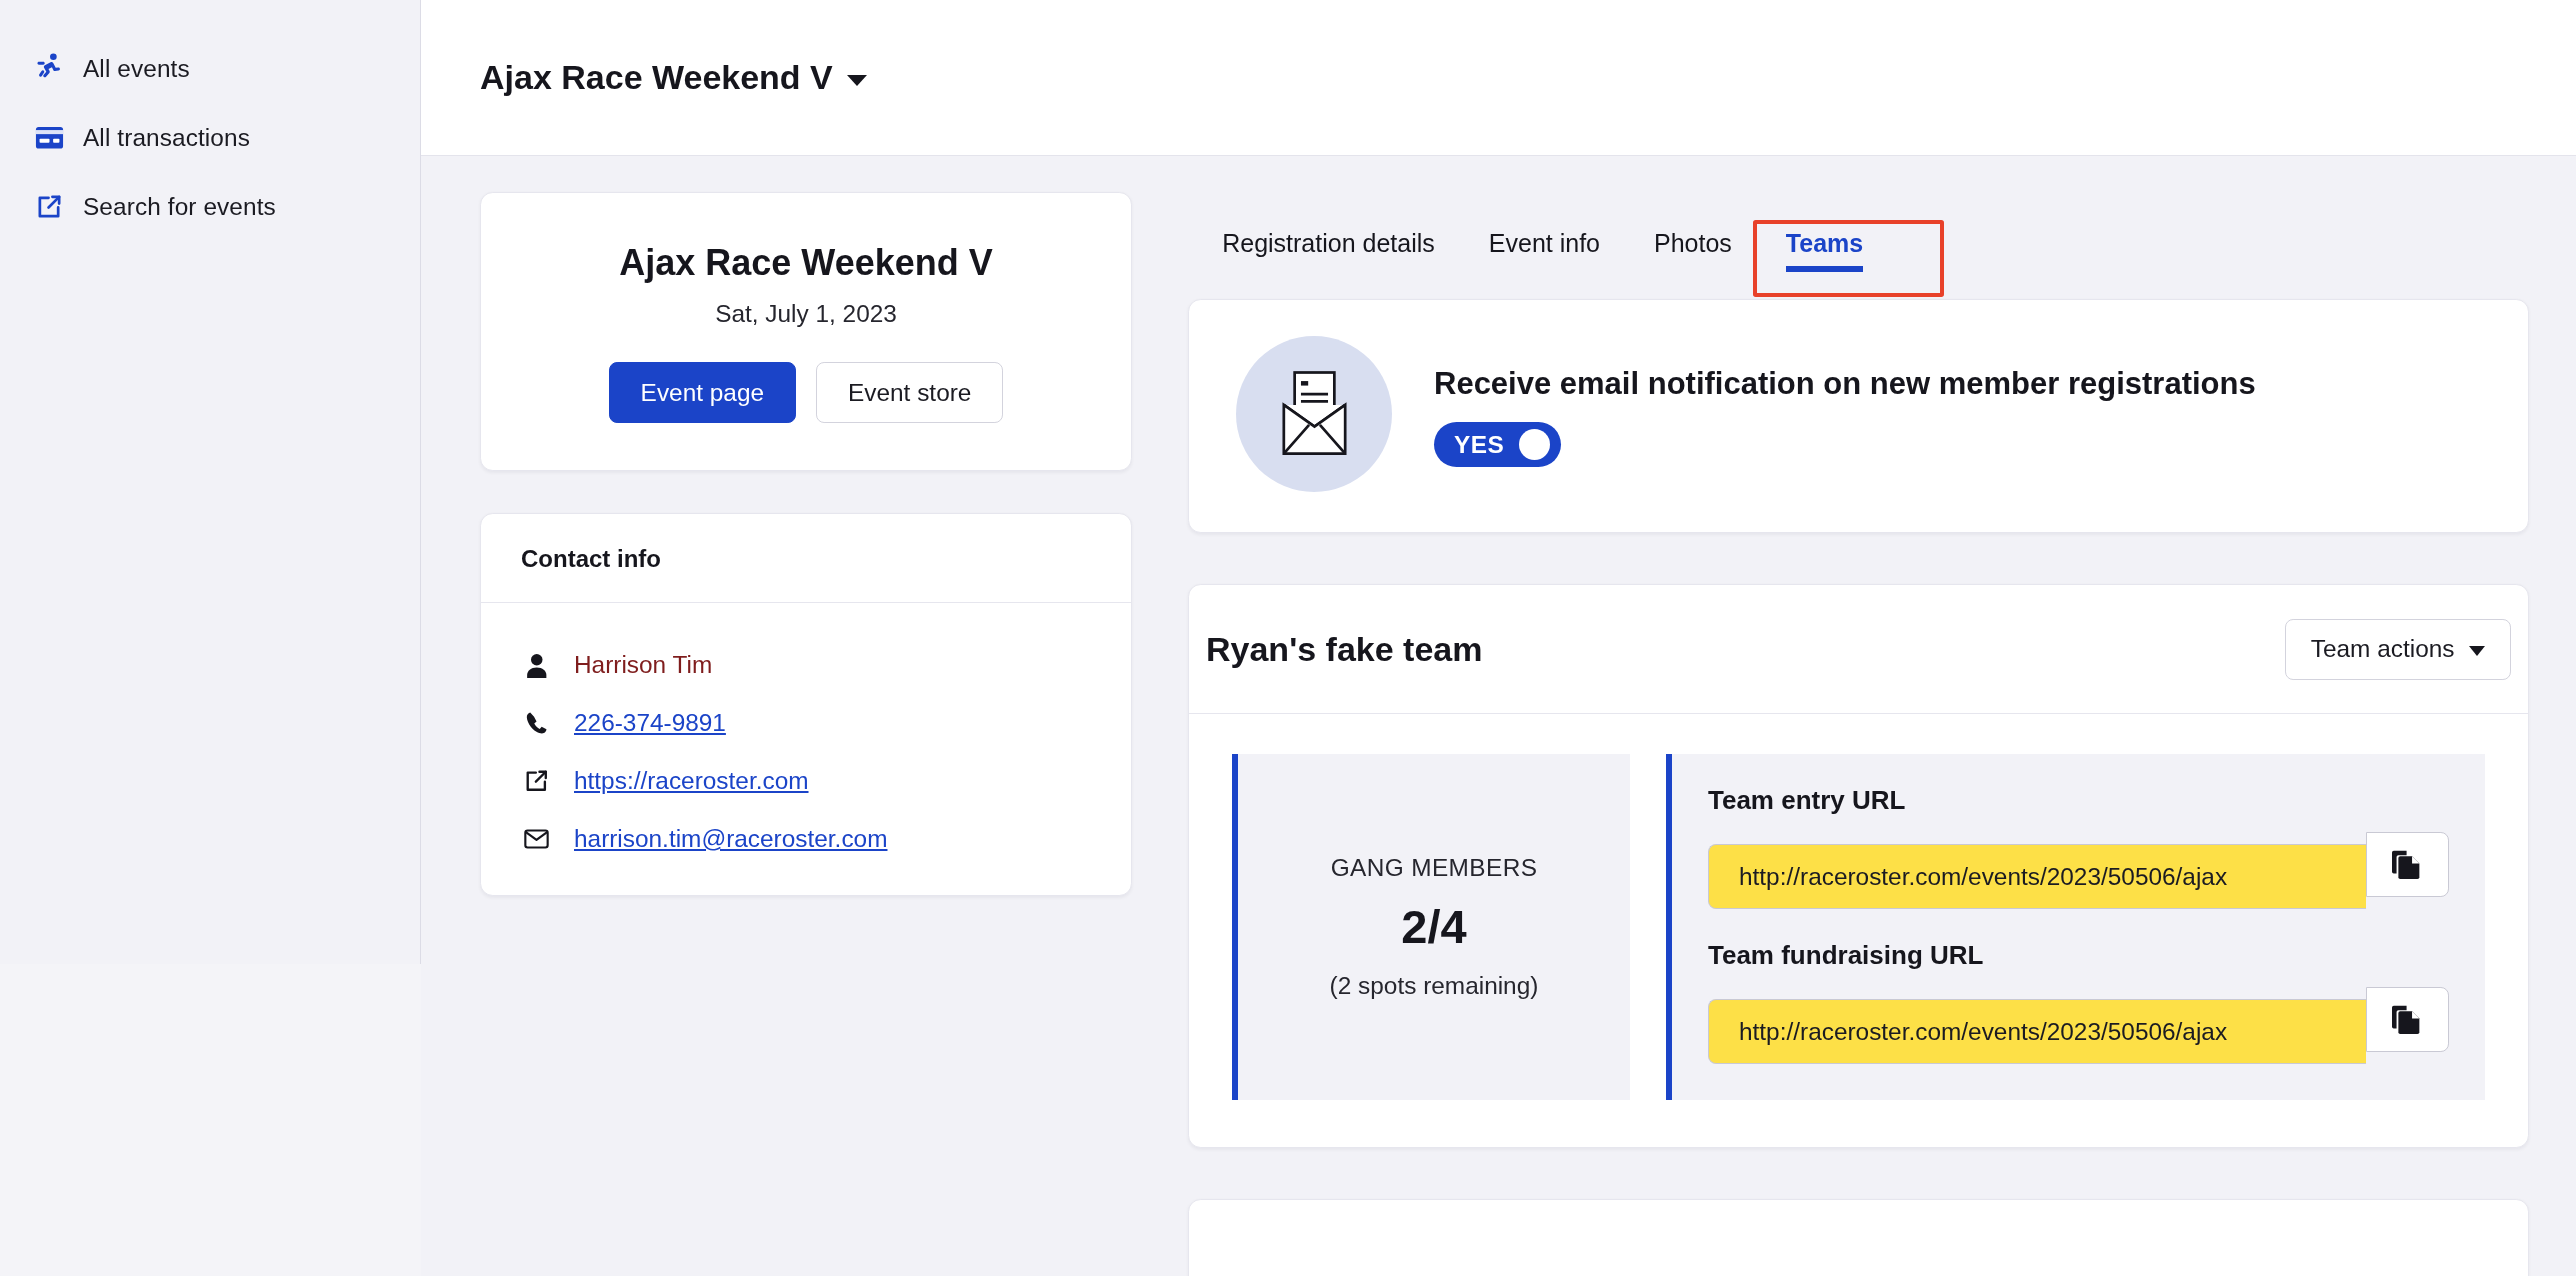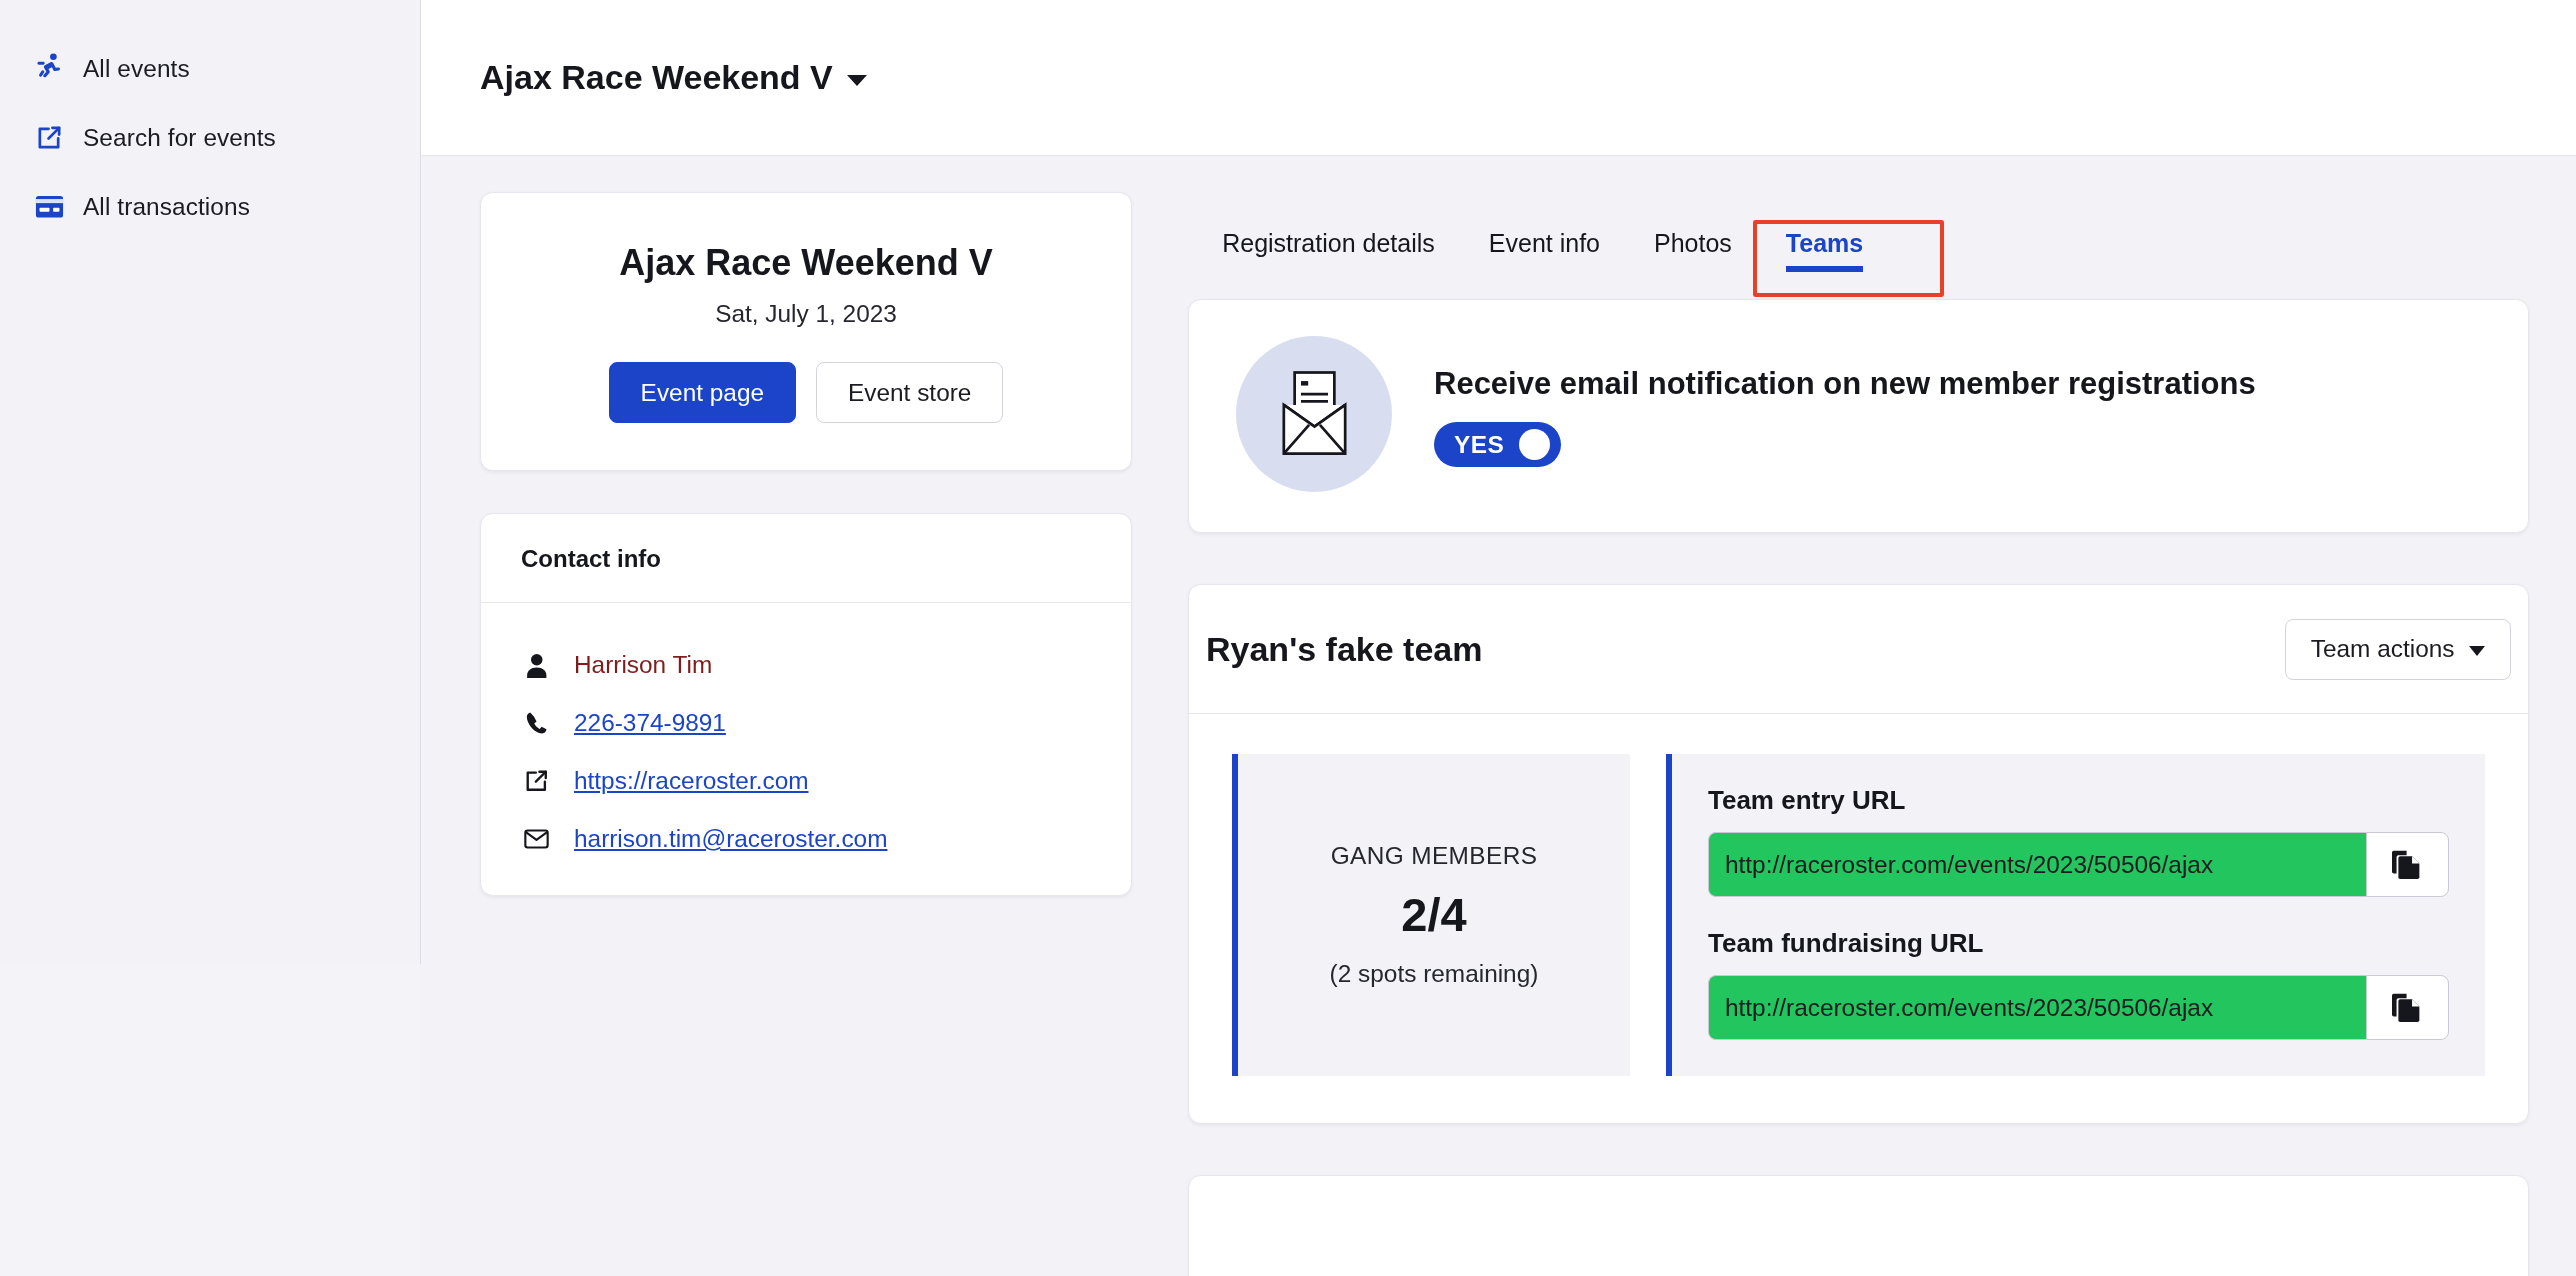--- a/index.html
+++ b/index.html
@@ -140,23 +140,24 @@
   .members-label { font-size: 24.4px; color: #26262e; letter-spacing: 0.4px; margin-bottom: 16.3px; }
   .members-count { font-size: 47px; font-weight: 700; color: #16161d; margin-bottom: 18px; }
   .members-sub { font-size: 24.4px; color: #26262e; }
   .urls-box { flex: 1; min-width: 0; background: #f2f2f7; border-left: 6.3px solid #1b44c8; padding: 31px 36px 36px; }
   .url-label { font-size: 26px; font-weight: 700; color: #16161d; margin-bottom: 16.3px; }
   .url-row { display: flex; margin-bottom: 31px; }
   .url-row:last-child { margin-bottom: 0; }
   .url-input {
     flex: 1; min-width: 0; height: 65px;
     border: 1.8px solid #c9c9d4; border-right: none;
-    border-radius: 8.1px 0 0 8.1px; background: #22c55e;
-    font-size: 24.4px; color: #1b1b22; padding: 0 16px;
+    border-radius: 8.1px 0 0 8.1px; background: #fde047;
+    font-size: 24.4px; color: #1b1b22; padding: 0 30px;
     font-family: "Liberation Sans", sans-serif;
+    margin-top: 12px;
   }
   .copy-btn {
     width: 83px; min-width: 83px; height: 65px;
     border: 1.8px solid #c9c9d4; border-radius: 0 8.1px 8.1px 0;
     background: #fff; display: flex; align-items: center; justify-content: center;
     cursor: pointer;
   }
   .bottom-card { margin-top: 51px; height: 127px; }
 </style>
 </head>
@@ -173,39 +174,39 @@
           <path d="M13.4 8.2 7.8 11.1c-.8.4-1.1 1.4-.7 2.2l2 3.6-2.4 2.7c-.5.6-.4 1.5.2 2 .6.5 1.5.4 2-.2l3-3.4c.4-.5.5-1.2.2-1.8l-1-1.8 3.1-1.5 1.3 2.6c.3.6.9.9 1.5.8l3.2-.4c.8-.1 1.3-.8 1.2-1.6-.1-.8-.8-1.3-1.6-1.2l-2.2.3-2-4c-.6-1.2-2-1.6-3.2-1.2z"></path>
           <path d="M6.6 15.8c-.6-.3-1.4-.1-1.8.5l-2 3c-.4.7-.2 1.5.4 1.9.7.4 1.5.2 1.9-.5l2-3c.4-.6.2-1.5-.5-1.9z"></path>
           <path d="M2.4 10.6l4-.1c.7 0 1.3-.6 1.3-1.3 0-.7-.6-1.3-1.3-1.3l-4 .1c-.7 0-1.3.6-1.3 1.3 0 .7.6 1.3 1.3 1.3z"></path>
         </svg>
       </span>
       <span class="nav-label">All events</span>
     </div>
 
     <div class="nav-item">
       <span class="nav-icon">
-        <svg width="27" height="27" viewBox="0 0 28 28" fill="none" stroke="#1b44c8" stroke-width="2.8">
-          <path d="M13 5H4v19h19v-9" stroke-linecap="round" stroke-linejoin="round"></path>
-          <path d="M17 4h7v7" stroke-linecap="round" stroke-linejoin="round"></path>
-          <path d="M24 4 13 15" stroke-linecap="round"></path>
-        </svg>
-      </span>
-      <span class="nav-label">Search for events</span>
-    </div>
-
-    <div class="nav-item">
-      <span class="nav-icon">
         <svg width="29" height="23.5" viewBox="0 0 32 26">
           <rect x="1" y="1" width="30" height="24" rx="3" fill="#1b44c8"></rect>
           <rect x="1" y="4.5" width="30" height="4.5" fill="#ffffff" opacity=".85"></rect>
           <rect x="5" y="14" width="11" height="4.5" rx="1" fill="#ffffff"></rect>
           <rect x="20" y="14" width="7" height="4.5" rx="1" fill="#ffffff"></rect>
         </svg>
       </span>
       <span class="nav-label">All transactions</span>
+    </div>
+
+    <div class="nav-item">
+      <span class="nav-icon">
+        <svg width="27" height="27" viewBox="0 0 28 28" fill="none" stroke="#1b44c8" stroke-width="2.8">
+          <path d="M13 5H4v19h19v-9" stroke-linecap="round" stroke-linejoin="round"></path>
+          <path d="M17 4h7v7" stroke-linecap="round" stroke-linejoin="round"></path>
+          <path d="M24 4 13 15" stroke-linecap="round"></path>
+        </svg>
+      </span>
+      <span class="nav-label">Search for events</span>
     </div>
 
   </aside>
 
   <section class="main">
 
     <header class="topbar">
       <div class="topbar-title">
         <span>Ajax Race Weekend V</span>
         <span class="caret-down"></span>

